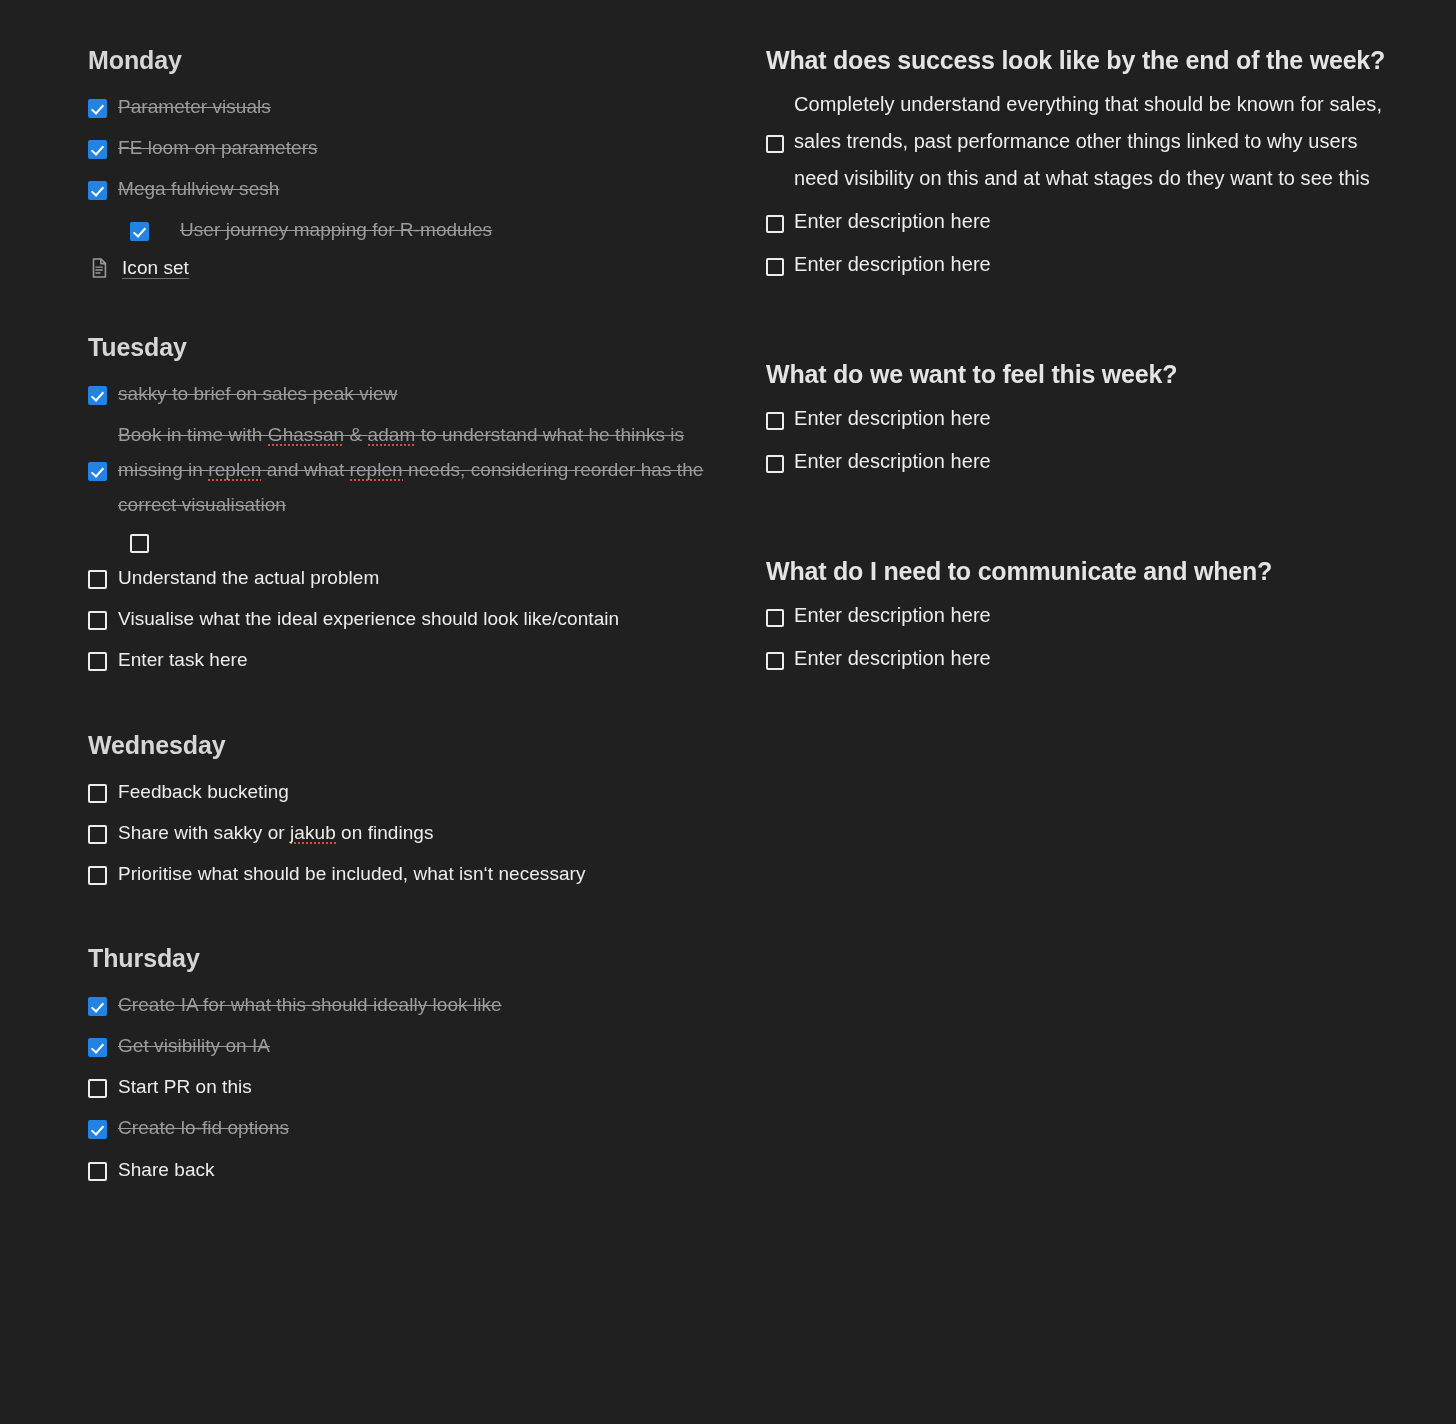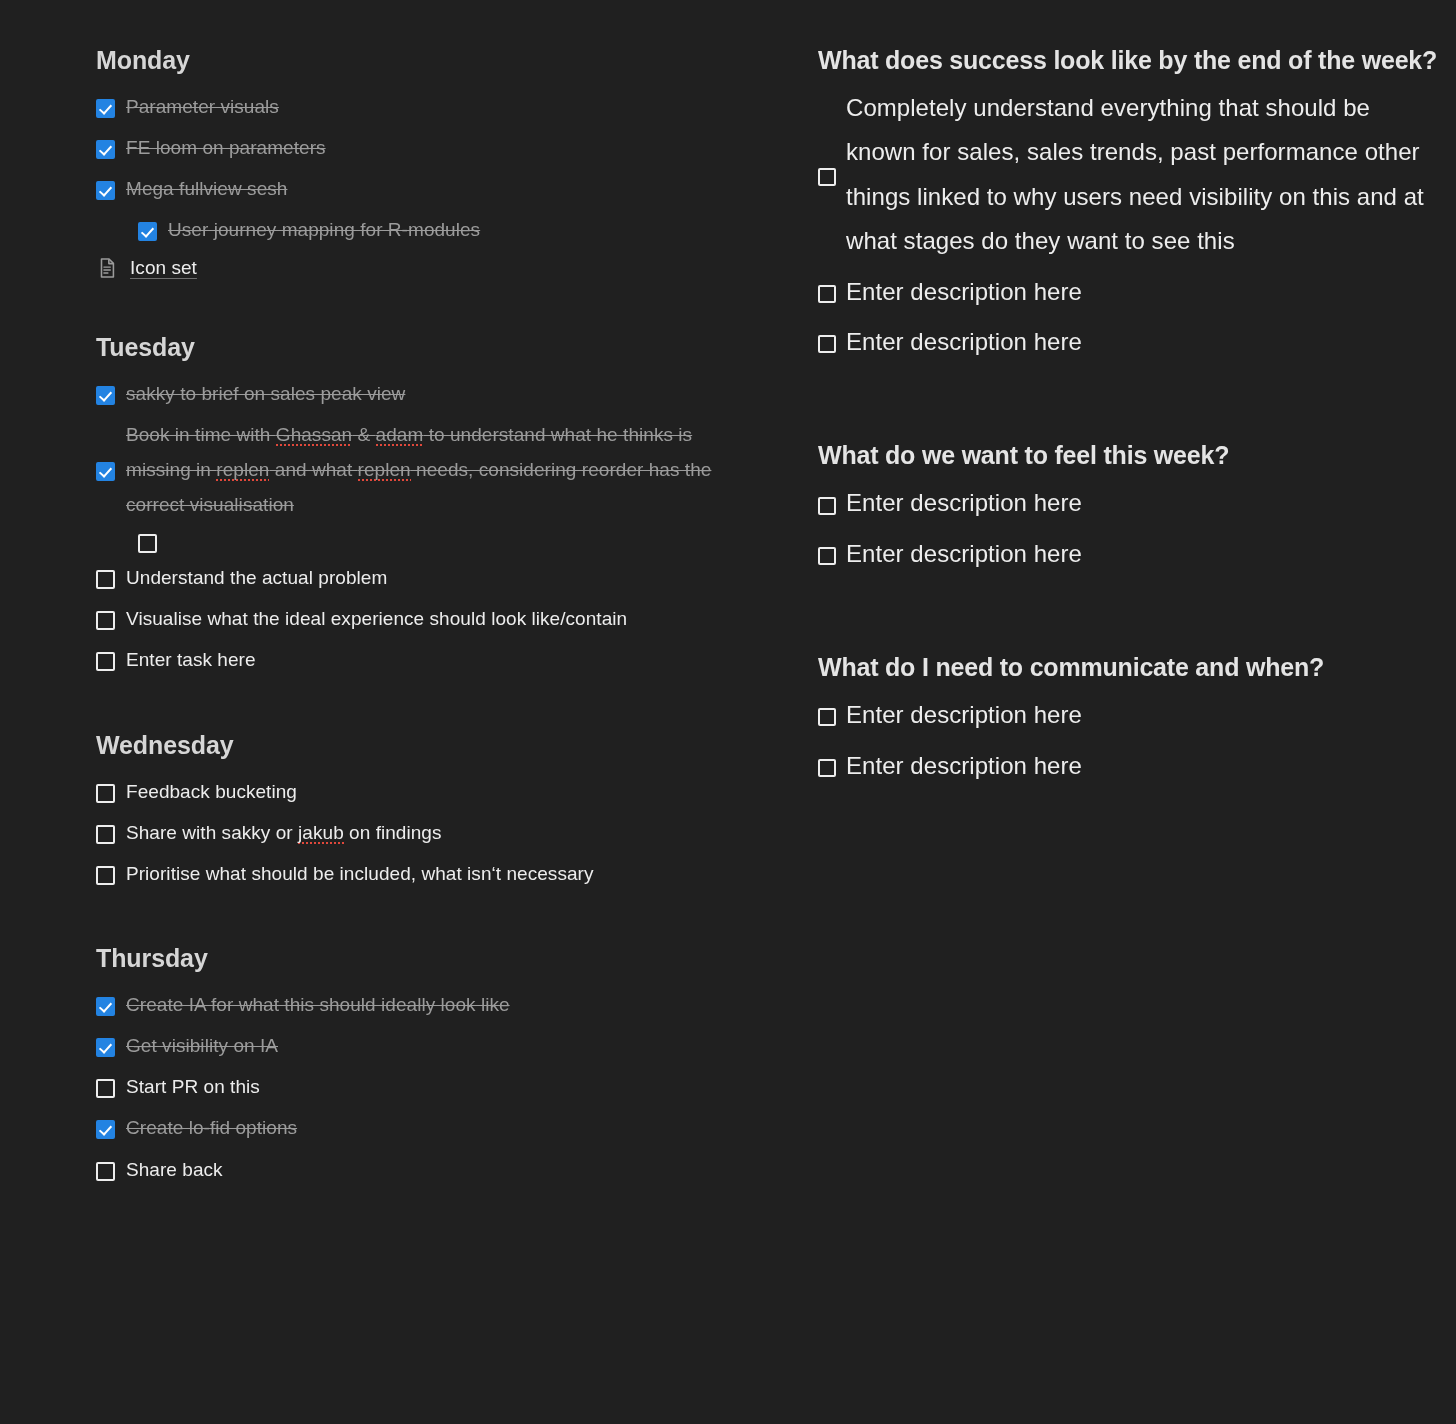--- a/index.html
+++ b/index.html
@@ -17,22 +17,22 @@
   .page {
     position: relative;
     width: 1456px;
     height: 1424px;
     box-sizing: border-box;
   }
   .col {
     position: absolute;
     top: 44px;
   }
-  .col-left  { left: 96px;  width: 625px; }
-  .col-right { left: 818px; width: 625px; }
+  .col-left  { left: 88px;  width: 625px; }
+  .col-right { left: 766px; width: 625px; }
 
   .section { margin-bottom: 8px; }
 
   h2.day-heading {
     font-size: 25px;
     font-weight: bold;
     color: #D6D6D6;
     margin: 0 0 10px 0;
     line-height: 1.28;
     letter-spacing: -0.1px;
@@ -49,21 +49,21 @@
   }
   .sec-gap-q { margin-top: 72px; }
 
   
   .todo {
     display: flex;
     align-items: center;
     padding: 3px 0;
     min-height: 26px;
   }
-  .todo.sub { margin-left: 42px; }
+  .todo.sub { margin-left: 42px; gap: 20px; }
 
   .cbox {
     flex: 0 0 auto;
     width: 19px;
     height: 19px;
     box-sizing: border-box;
     margin-top: 4px;
     margin-right: 11px;
     border-radius: 2px;
     position: relative;
@@ -89,21 +89,21 @@
   }
   
   .col-right .cbox { width: 18px; height: 18px; margin-right: 10px; margin-top: 4px; }
 
   .todo-label {
     font-size: 19px;
     line-height: 1.85;
     color: #EDEDED;
     letter-spacing: 0.05px;
   }
-  .col-right .todo-label { font-size: 24px; line-height: 1.85; }
+  .col-right .todo-label { font-size: 20px; line-height: 1.85; }
 
   .todo-label.done {
     color: #9B9B9B;
     text-decoration: line-through;
     text-decoration-thickness: 1.4px;
   }
 
   
   .sp {
     background-image: radial-gradient(circle at 1px 1px, #E0483B 1px, transparent 1.2px);

